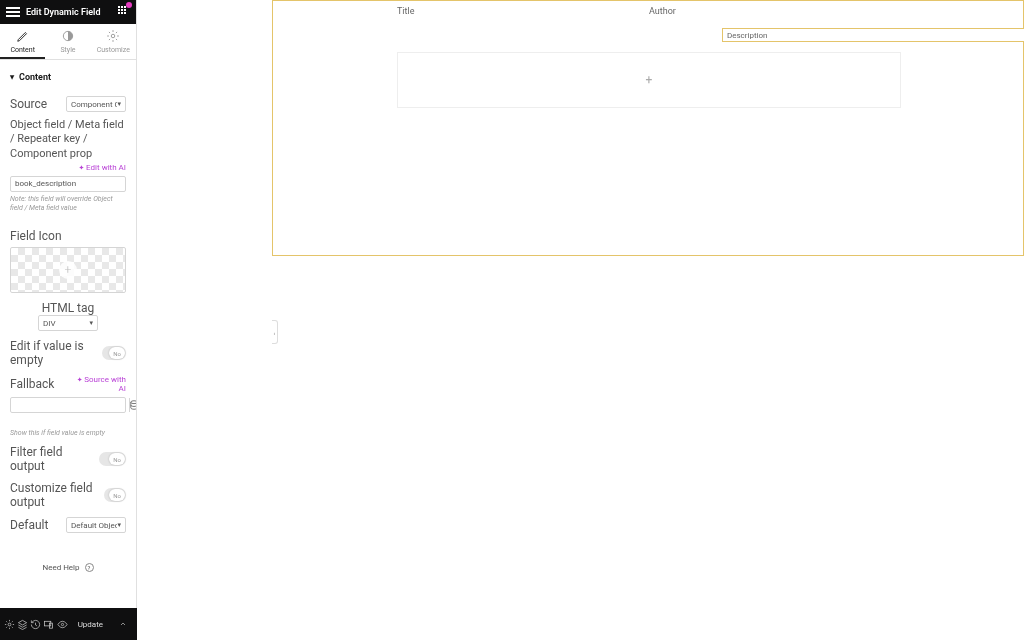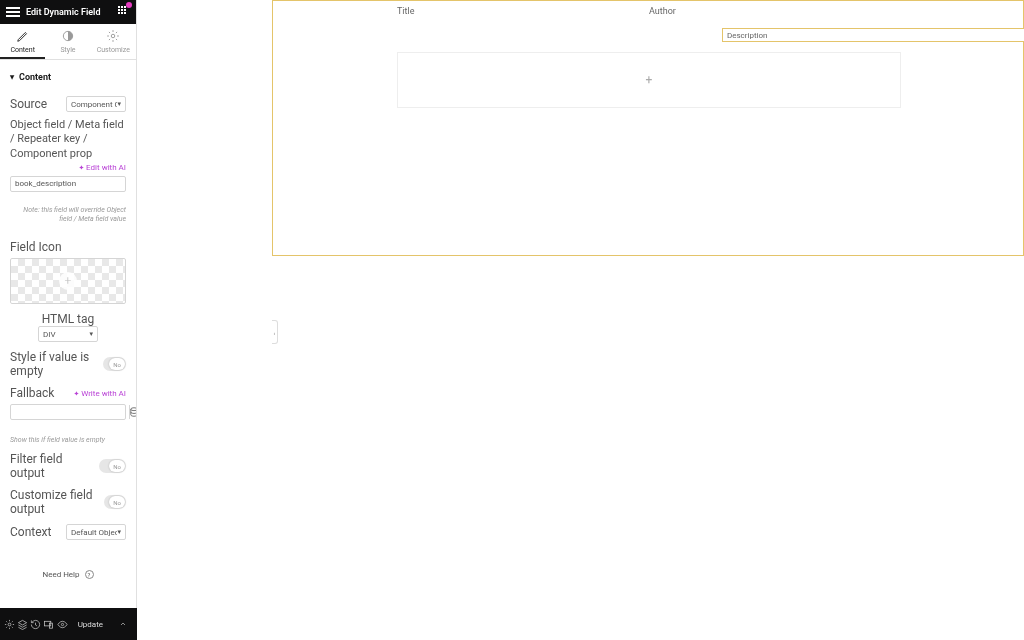--- a/index.html
+++ b/index.html
@@ -23,21 +23,21 @@
 .sec-h .caret { margin-right:5px; font-size:8px; transform:rotate(90deg); display:inline-block; }
 .row { display:flex; align-items:center; justify-content:space-between; margin:6px 0; }
 .row-label { font-size:12px; color:#555; }
 .row-select { display:flex; align-items:center; font-size:8px; background:#fff; border:1px solid #d5d5d5; border-radius:2px; padding:2px 4px; width:60px; height:16px; cursor:pointer; justify-content:space-between; color:#555; }
 .row-select .sel-txt { white-space:nowrap; overflow:hidden; }
 .row-select .sel-c { font-size:7px; color:#555; }
 .multiline-label { font-size:11px; color:#555; line-height:1.3; margin-top:6px; }
 .ai-link { font-size:8px; color:#b942d6; cursor:pointer; text-align:right; margin-top:2px; }
 .ai-link::before { content:"✦ "; font-size:7px; }
 .text-input { width:100%; height:16px; border:1px solid #d5d5d5; border-radius:2px; font-size:8px; padding:2px 4px; margin-top:4px; color:#555; }
-.note { font-size:7px; font-style:italic; color:#999; line-height:1.3; margin-top:14px;text-align:right; }
+.note { font-size:7px; font-style:italic; color:#999; line-height:1.3; margin-top:3px; }
 .img-well { margin-top:4px; height:46px; border:1px solid #d5d5d5; border-radius:2px;
   background:
     linear-gradient(45deg,#e8e8e8 25%,transparent 25%,transparent 75%,#e8e8e8 75%,#e8e8e8),
     linear-gradient(45deg,#e8e8e8 25%,transparent 25%,transparent 75%,#e8e8e8 75%,#e8e8e8);
   background-size:14px 14px;
   background-position:0 0,7px 7px;
   display:flex; align-items:center; justify-content:center; cursor:pointer; }
 .img-well .plus-circle { width:18px; height:18px; border-radius:50%; background:rgba(255,255,255,.85); display:flex; align-items:center; justify-content:center; color:#bbb; font-size:12px; font-weight:300; }
 .toggle-row { display:flex; align-items:center; justify-content:space-between; margin:8px 0; }
 .switch { width:28px; height:14px; border-radius:8px; background:#e6e6e6; position:relative; cursor:pointer; }
@@ -147,29 +147,29 @@
 
       <div class="row" style="margin-top:8px;flex-direction:column;">
         <span class="row-label">HTML tag</span>
         <div class="row-select">
           <span class="sel-txt">DIV</span>
           <span class="sel-c">▾</span>
         </div>
       </div>
 
       <div class="toggle-row">
-        <span class="row-label">Style if value is empty</span>
+        <span class="row-label">Edit if value is empty</span>
         <div class="switch">
             <div class="knob">No</div>
           </div>
       </div>
 
       <div class="row" style="margin:0;gap:15px;">
         <span class="row-label">Fallback</span>
-        <span class="ai-link" style="margin:0;">Write with AI</span>
+        <span class="ai-link" style="margin:0;">Source with AI</span>
       </div>
       <div class="fb-input">
         <input style="">
         <div class="fb-db">
           <svg width="8" height="10" viewBox="0 0 10 12">
               <ellipse cx="5" cy="2.5" rx="4" ry="1.8" fill="none" stroke="#555" stroke-width="1"></ellipse>
               <path d="M1 2.5v7c0 1 1.8 1.8 4 1.8s4-.8 4-1.8v-7" fill="none" stroke="#555" stroke-width="1"></path>
               <path d="M1 6c0 1 1.8 1.8 4 1.8s4-.8 4-1.8" fill="none" stroke="#555" stroke-width="1"></path>
             </svg>
         </div>
@@ -184,21 +184,21 @@
       </div>
 
       <div class="toggle-row">
         <span class="row-label">Customize field output</span>
         <div class="switch">
             <div class="knob">No</div>
           </div>
       </div>
 
       <div class="row">
-        <span class="row-label">Context</span>
+        <span class="row-label">Default</span>
         <div class="row-select">
           <span class="sel-txt">Default Object</span>
           <span class="sel-c">▾</span>
         </div>
       </div>
 
       <div class="need-help">
         <span>Need Help</span>
         <span class="q">?</span>
       </div>

